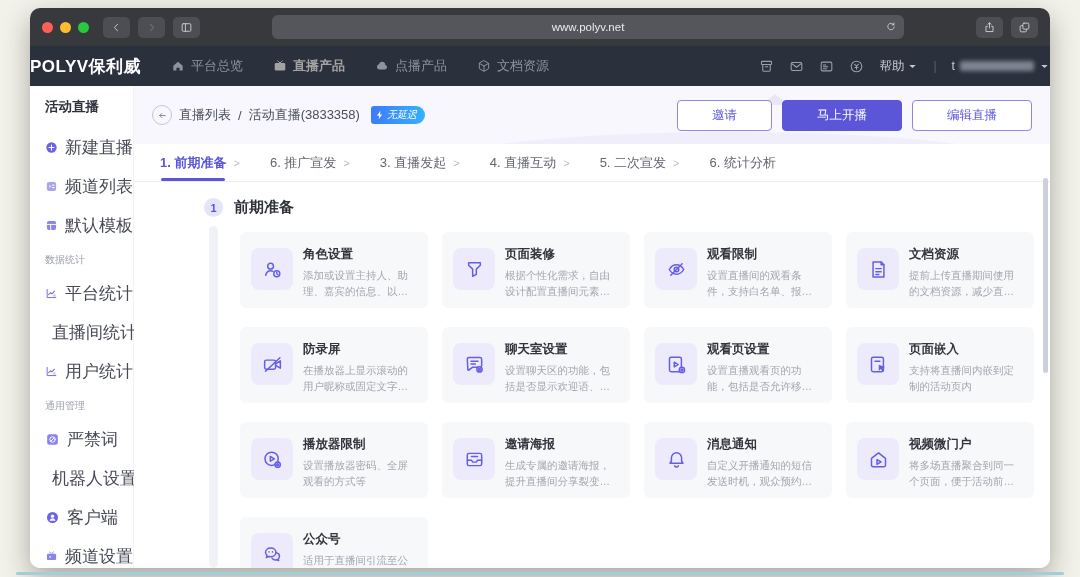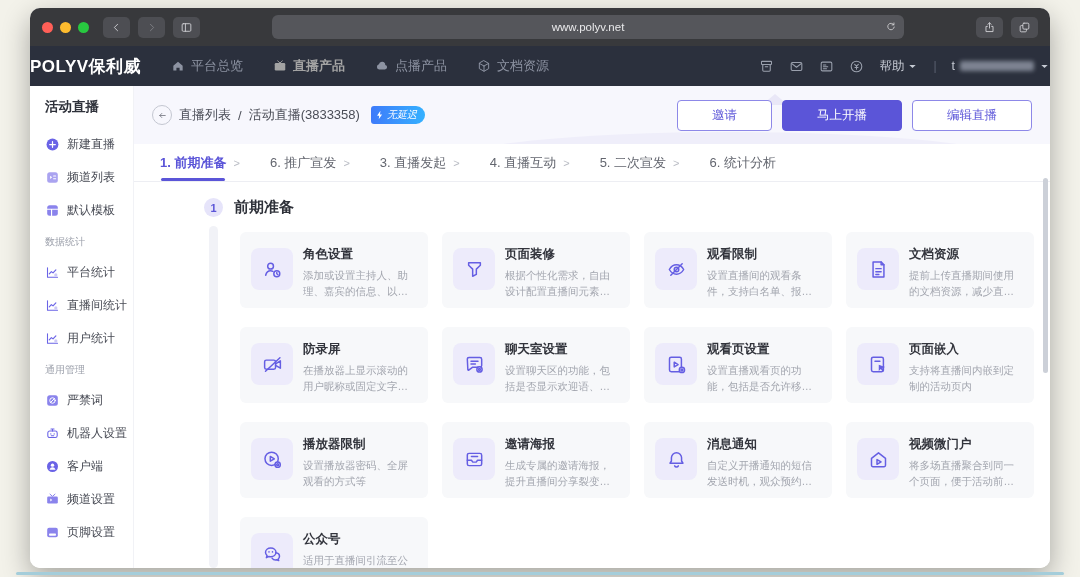--- a/index.html
+++ b/index.html
@@ -31,21 +31,21 @@
   .nav-help{display:flex;align-items:center;gap:3px;font-size:12.5px;color:#c6cad3}
   .nav-help .ic,.nav-user .ic{width:11px;height:11px}
   .nav-divider{color:#5a6070;font-size:12px}
   .nav-user{display:flex;align-items:center;gap:5px;font-size:12.5px;color:#c6cad3}
   .blurbar{display:inline-block;width:74px;height:10px;background:#7e8492;border-radius:2px;filter:blur(2px)}
   
   .page{flex:1;display:flex;min-height:0}
   .sidebar{width:104px;flex:0 0 auto;background:#fff;padding:12px 0 0 15px;box-sizing:border-box;border-right:1px solid #f1f2f6}
   .sb-title{font-size:13.5px;font-weight:bold;color:#2e313a;margin-bottom:20px}
   .sb-group{font-size:10px;color:#9ca0ab;margin:2px 0 15px}
-  .sb-item{display:flex;align-items:center;gap:7px;font-size:12px;color:#474a54;margin-bottom:16px;cursor:pointer;white-space:nowrap}
+  .sb-item{display:flex;align-items:center;gap:7px;font-size:17px;color:#474a54;margin-bottom:16px;cursor:pointer;white-space:nowrap}
   .sb-item .ic{width:15px;height:15px;color:#6a63e6}
   .main{flex:1;min-width:0;background:#fff;display:flex;flex-direction:column;position:relative}
   
   .band{height:58px;flex:0 0 auto;background:#f7f7fd;position:relative;overflow:hidden;display:flex;align-items:center;padding:0 18px;box-sizing:border-box}
   .band .tri{position:absolute;right:262px;top:8px;width:0;height:0;border-left:13px solid transparent;border-right:13px solid transparent;border-bottom:11px solid #e9e7f7}
   .band .swoosh{position:absolute;right:40px;bottom:-46px;width:560px;height:58px;background:#efeefa;border-radius:50%}
   .breadcrumb{display:flex;align-items:center;gap:7px;font-size:13px;color:#4a4d57;position:relative;z-index:1}
   .back-circle{width:18px;height:18px;border:1px solid #c4c7d1;border-radius:50%;color:#6b6e78;display:flex;align-items:center;justify-content:center}
   .back-circle .ic{width:11px;height:11px}
   .badge{margin-left:4px;display:flex;align-items:center;gap:2px;background:linear-gradient(90deg,#3e7bfa,#35b1ff);color:#fff;font-size:10px;font-weight:normal;font-style:italic;padding:2px 8px 2px 4px;border-radius:3px 9px 9px 3px}

